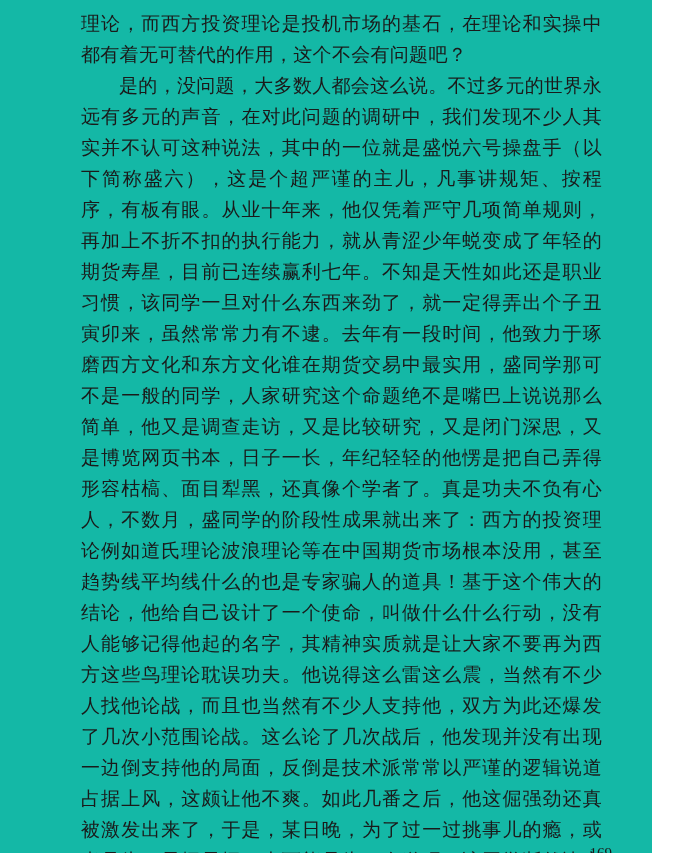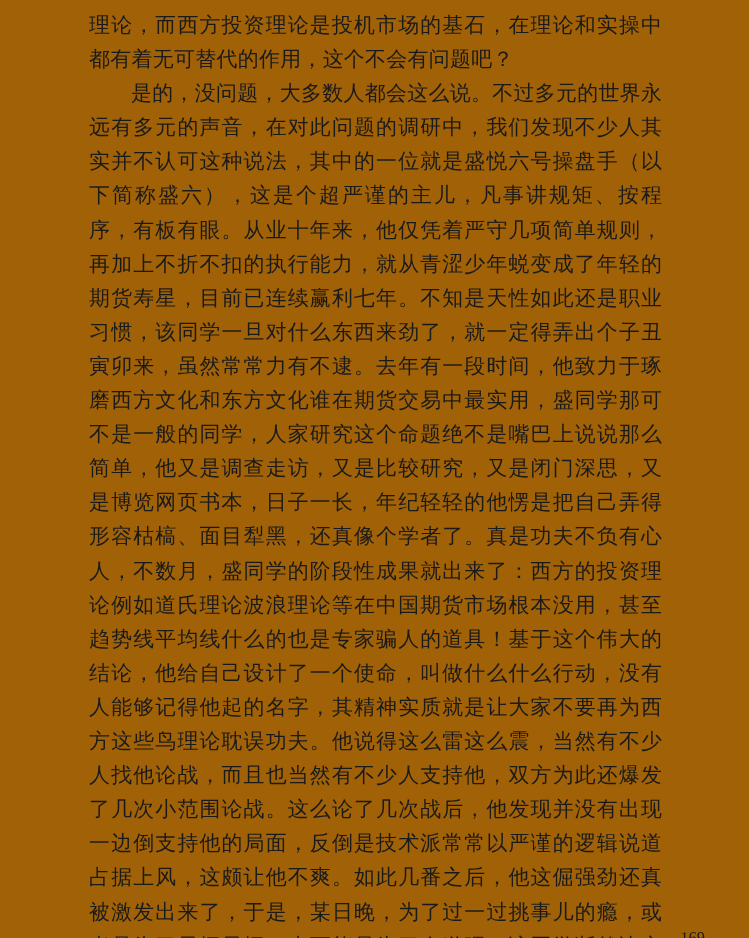--- a/index.html
+++ b/index.html
@@ -2,25 +2,26 @@
 <html><head>
 <meta charset="utf-8">
 <style>
   html, body {
     margin: 0;
     padding: 0;
     background: #ffffff;
   }
   .page {
     position: relative;
-    width: 681px;
+    width: 616px;
     height: 853px;
-    background: #a16207;
+    background: #14b8a6;
     overflow: hidden;
     font-family: "Liberation Serif", "DejaVu Serif", serif;
+    padding-left: 36px;
   }
   .text-block {
     position: absolute;
     left: 81px;
     top: 8px;
     width: 521px;
     color: #1a1a1a;
     font-size: 19px;
     line-height: 31px;
     text-align: justify;

